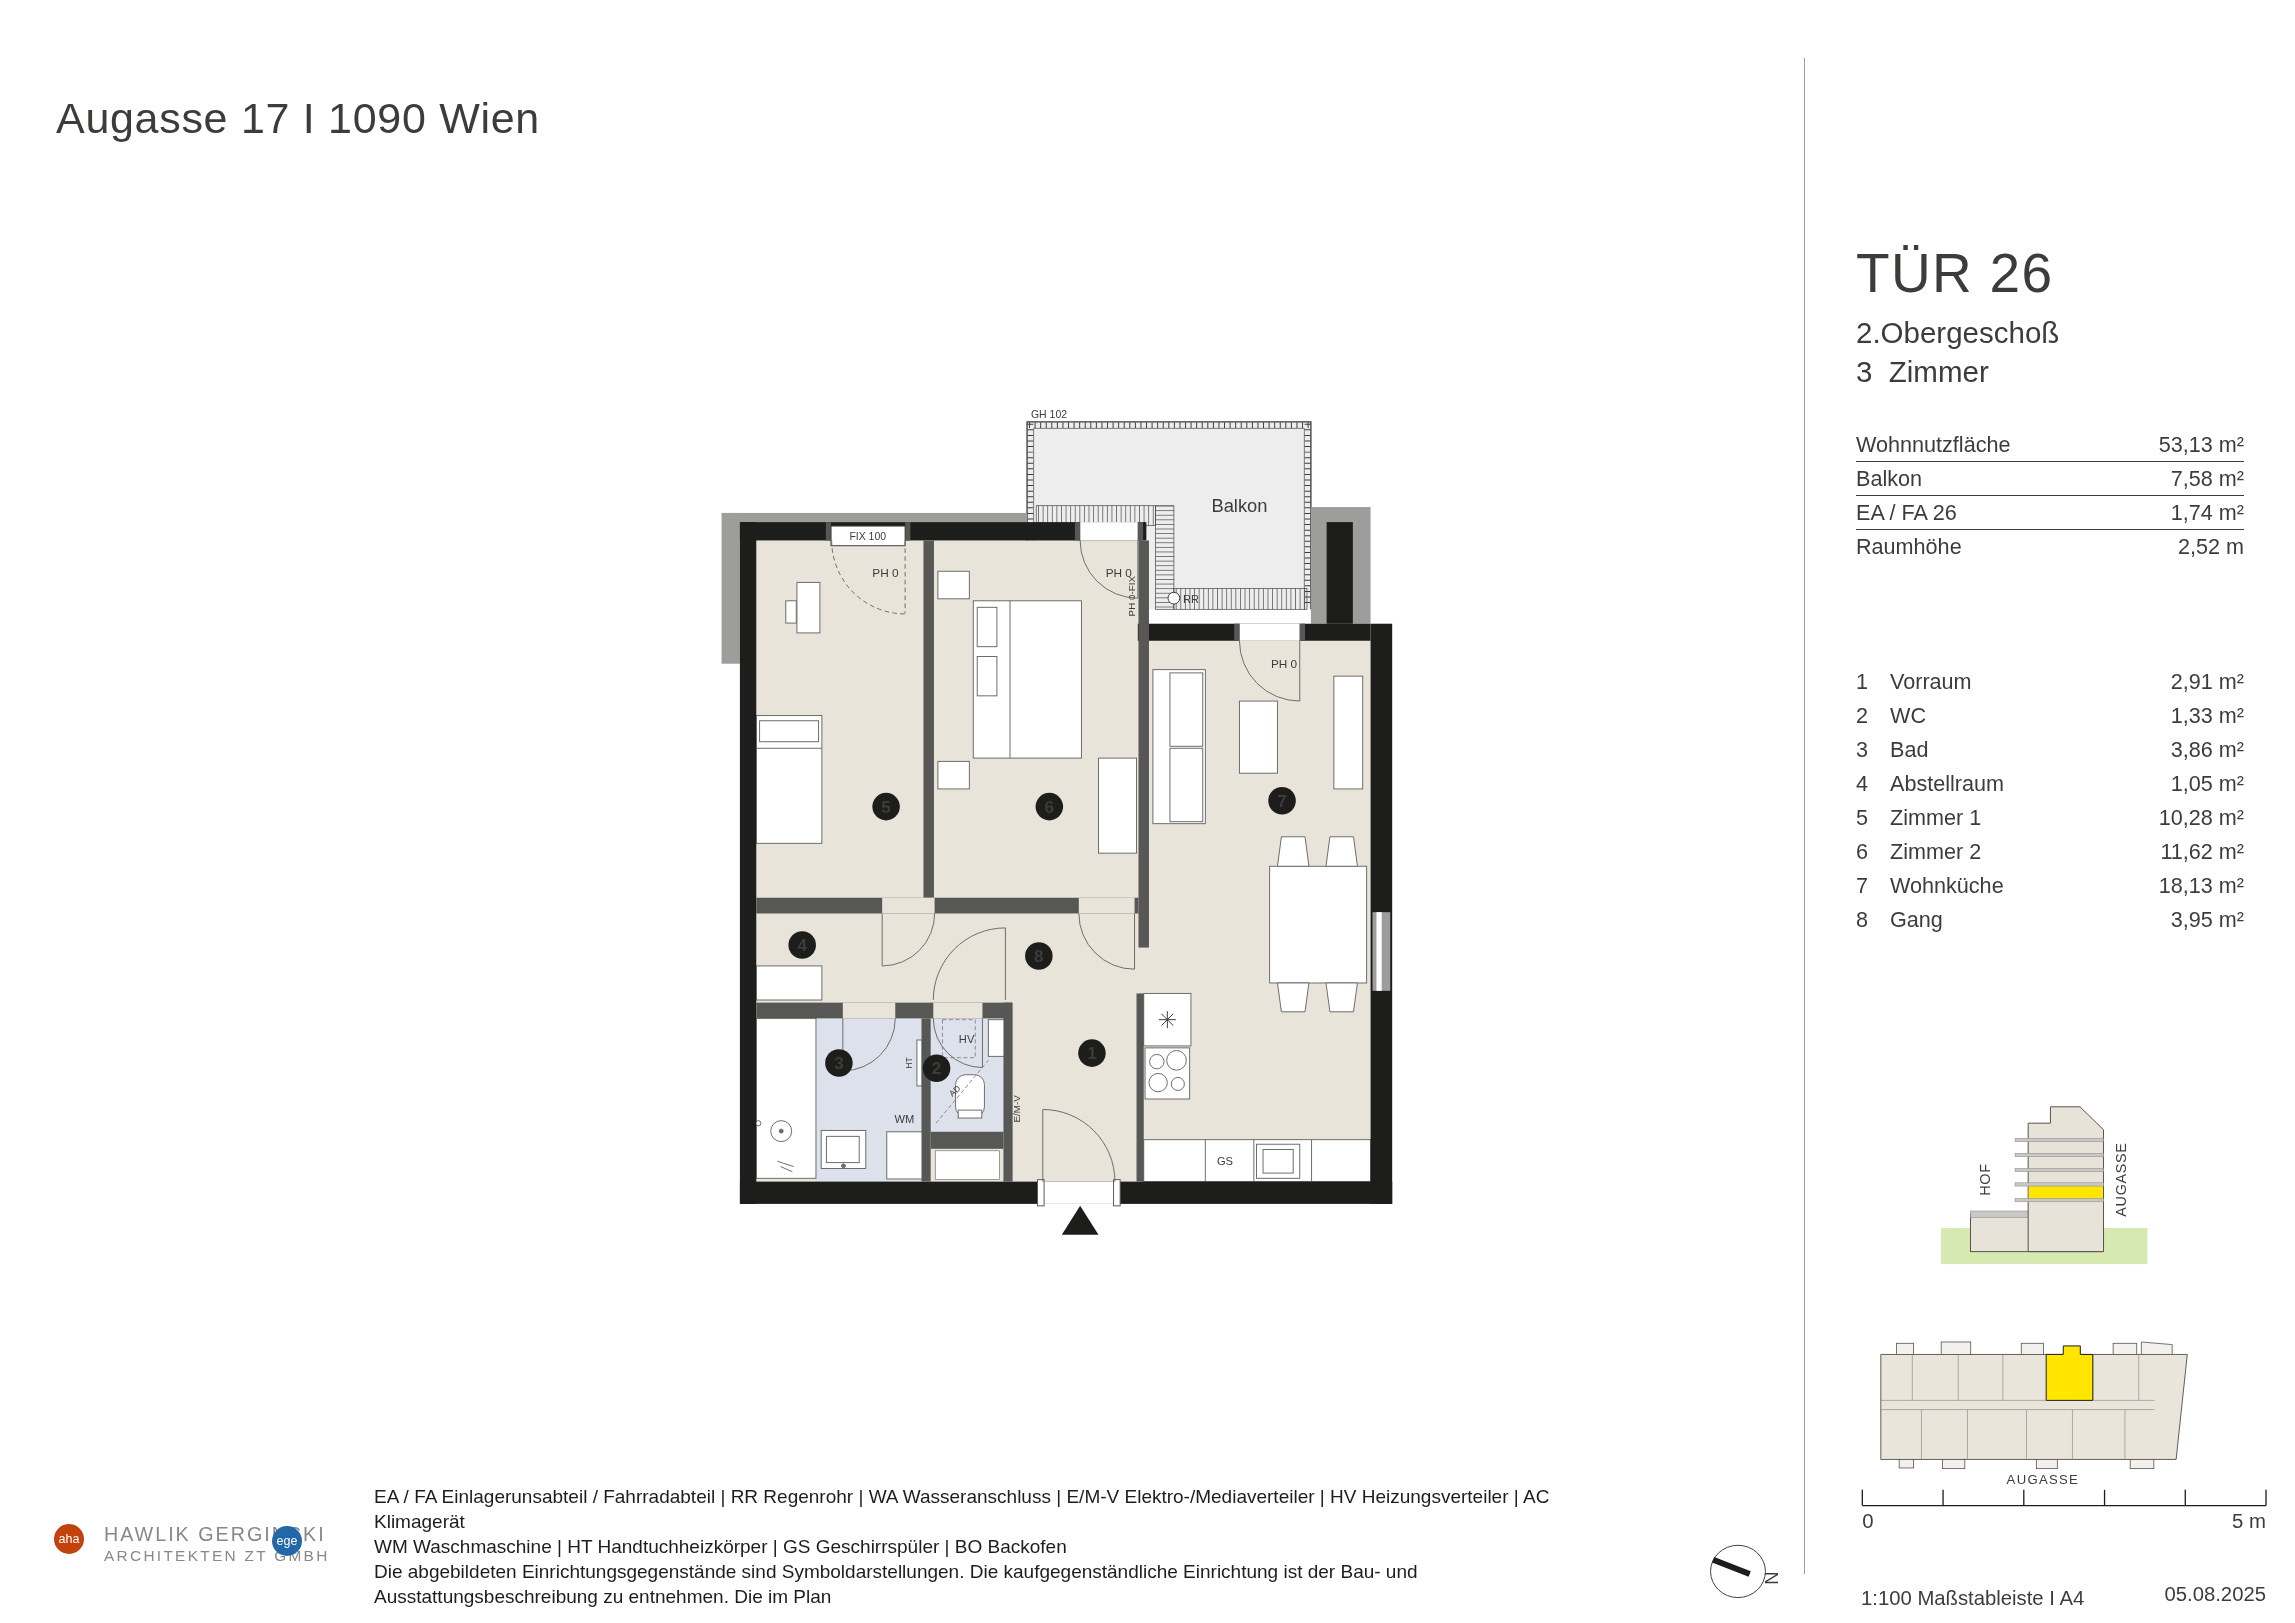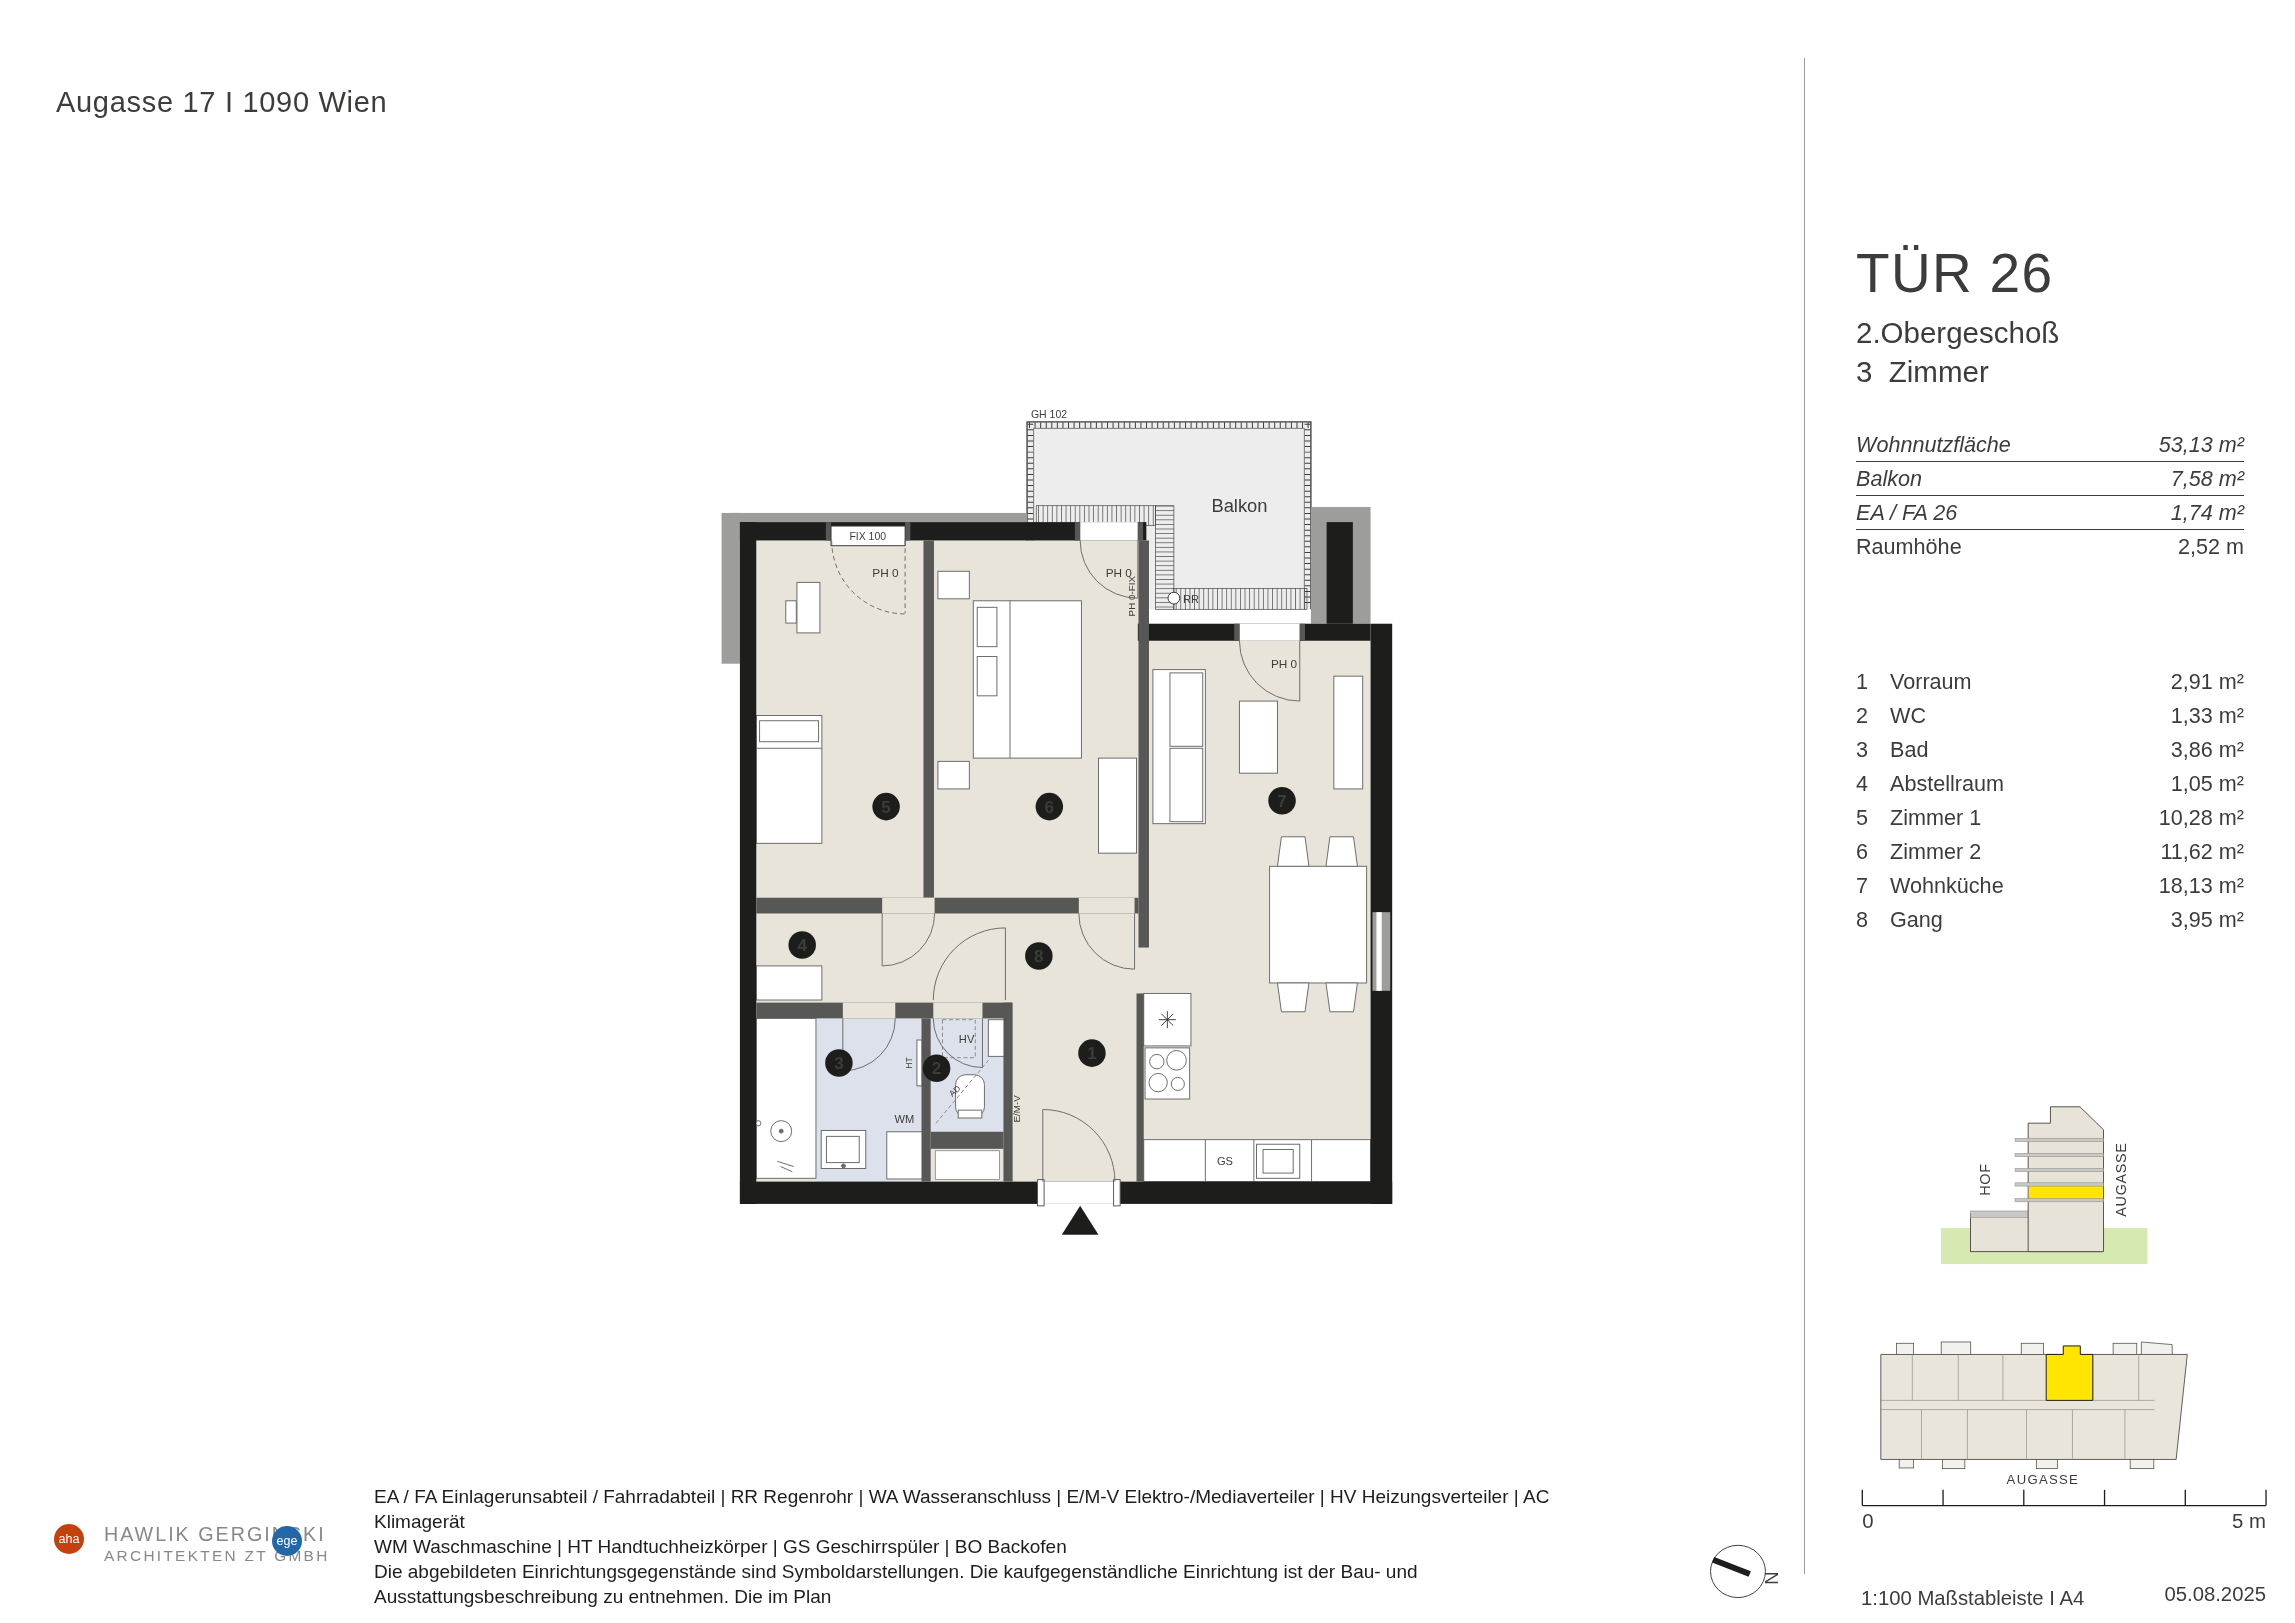--- a/index.html
+++ b/index.html
@@ -1,27 +1,27 @@
 <!DOCTYPE html>
 <html style="font-size:10.5px"><head>
 <meta charset="utf-8">
 <style>
   html,body{margin:0;padding:0;background:#fff;}
   .page{position:relative;width:2295px;height:1623px;background:#fff;overflow:hidden;
         font-family:"Liberation Sans",sans-serif;color:#3c3c3b;}
   .abs{position:absolute;}
-  .title{left:56px;top:86px;font-size:29px;letter-spacing:0.7px;}
+  .title{left:56px;top:94px;font-size:43px;letter-spacing:0.7px;}
   .divider{left:1804px;top:58px;width:1.3px;height:1516px;background:#9d9d9c;}
   
   .unit-title{left:1856px;top:241px;font-size:55px;letter-spacing:1.3px;}
   .unit-floor{left:1856px;top:316px;font-size:29.5px;}
   .unit-rooms{left:1856px;top:355px;font-size:29.5px;white-space:pre;text-align:right;}
   .sumtable{left:1856px;top:428px;width:388px;font-size:21.6px;}
   .srow{display:flex;justify-content:space-between;align-items:center;height:33px;}
-  .srow.rule{border-bottom:1.3px solid #3c3c3b;font-style:italic;}
+  .srow.rule{border-bottom:1.3px solid #3c3c3b;}
   .roomlist{left:1856px;top:665px;width:388px;font-size:21.6px;}
   .rrow{display:flex;height:34px;align-items:center;}
   .rrow .nr{width:34px;}
   .rrow .nm{flex:1;}
   .val{text-align:right;}
   
   .legend{left:374px;top:1484px;width:1259px;font-size:19px;line-height:25px;color:#1d1d1b;}
   
   .logo-circle{width:30px;height:30px;border-radius:50%;color:#fff;font-size:12.5px;
                display:flex;align-items:center;justify-content:center;}

